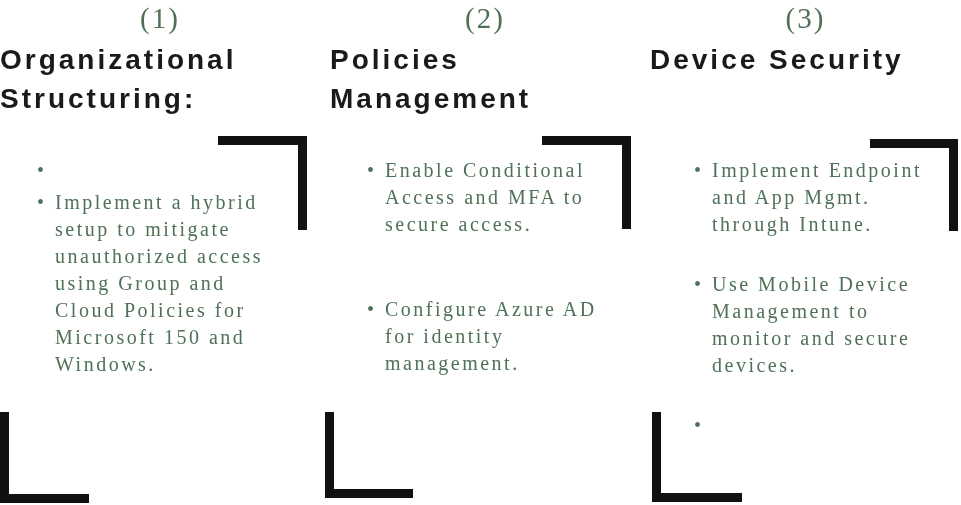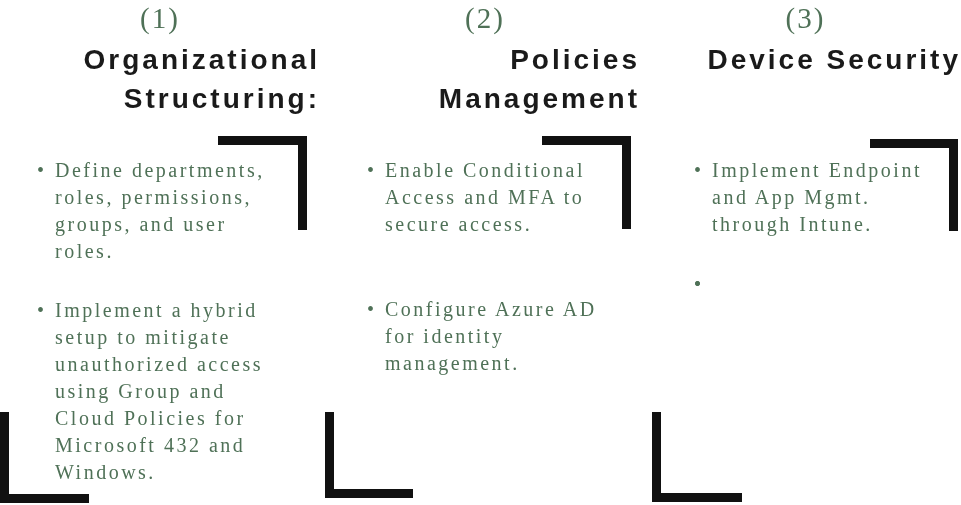--- a/index.html
+++ b/index.html
@@ -28,21 +28,21 @@
     text-align: center;
   }
   .col-title {
     margin-top: 4px;
     font-family: "Liberation Sans", sans-serif;
     font-weight: bold;
     font-size: 28px;
     line-height: 39px;
     letter-spacing: 3px;
     color: #1a1a1a;
-    text-align: right;
+    text-align: left;
   }
   .bullets {
     position: absolute;
     top: 157px;
     left: 55px;
     margin: 0;
     padding: 0;
     list-style: none;
   }
   .col-3 .bullets { left: 62px; }
@@ -83,30 +83,27 @@
 </style>
 </head>
 <body>
 
 <div class="canvas">
 
   <section class="column col-1">
     <div class="col-number">(1)</div>
     <h2 class="col-title" style="margin:4px 0 0 0;">Organizational Structuring:</h2>
     <ul class="bullets">
-      <li class="bullet-item"><span class="bullet-dot">•</span><span>Define departments,
-roles, permissions,
-groups, and user
-roles.</span></li>
+      <li class="bullet-item"><span class="bullet-dot">•</span></li>
       <li class="bullet-item"><span class="bullet-dot">•</span><span>Implement a hybrid
 setup to mitigate
 unauthorized access
 using Group and
 Cloud Policies for
-Microsoft 432 and
+Microsoft 150 and
 Windows.</span></li>
     </ul>
   </section>
 
   <section class="column col-2">
     <div class="col-number">(2)</div>
     <h2 class="col-title" style="margin:4px 0 0 0;">Policies Management</h2>
     <ul class="bullets">
       <li class="bullet-item"><span class="bullet-dot">•</span><span>Enable Conditional
 Access and MFA to
@@ -117,21 +114,24 @@
     </ul>
   </section>
 
   <section class="column col-3">
     <div class="col-number">(3)</div>
     <h2 class="col-title" style="margin:4px 0 4px 0;">Device Security</h2>
     <ul class="bullets">
       <li class="bullet-item"><span class="bullet-dot">•</span><span>Implement Endpoint
 and App Mgmt.
 through Intune.</span></li>
-      <li class="bullet-item"><span class="bullet-dot">•</span></li>
+      <li class="bullet-item"><span class="bullet-dot">•</span><span>Use Mobile Device
+Management to
+monitor and secure
+devices.</span></li>
       <li class="bullet-item"><span class="bullet-dot">•</span></li>
     </ul>
   </section>
 
   <div class="bracket tr b1"></div>
   <div class="bracket bl b2"></div>
   <div class="bracket tr b3"></div>
   <div class="bracket bl b4"></div>
   <div class="bracket tr b5"></div>
   <div class="bracket bl b6"></div>

